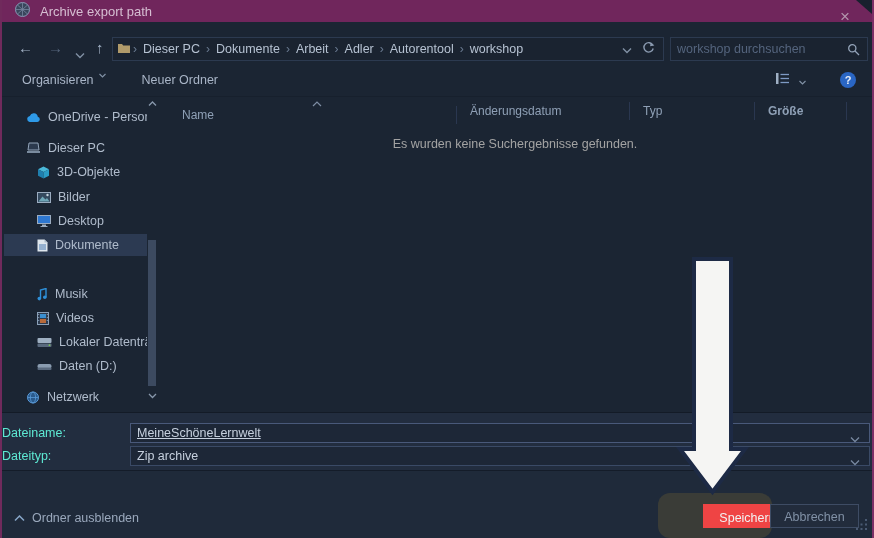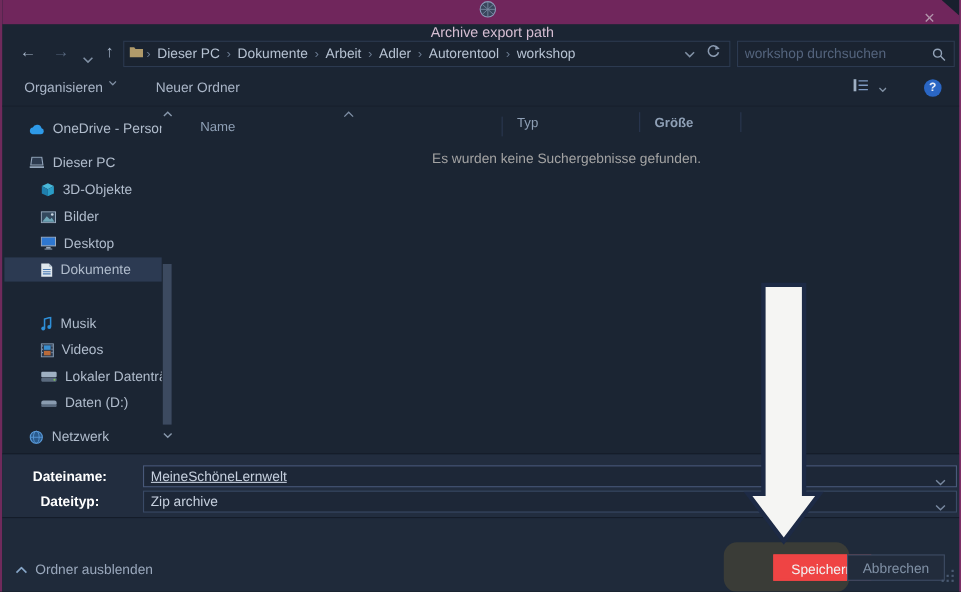--- a/index.html
+++ b/index.html
@@ -2,21 +2,21 @@
 <html><head>
 <meta charset="utf-8">
 <style>
   * { box-sizing: border-box; }
   body { margin:0; background:#10161f; font-family:"Liberation Sans",sans-serif; }
   .window { position:relative; width:874px; height:538px; background:#1b2533; overflow:hidden;
             border-left:2px solid #702a5c; border-right:2px solid #7c2f66; }
 
   
   .titlebar { position:absolute; left:0; top:0; right:0; height:22px; background:#70265c;
-              display:flex; align-items:center; padding-left:12px;flex-direction:column; }
+              display:flex; align-items:center; padding-left:12px; }
   .title-text { color:#d6bed2; font-size:13px; margin-left:9px; }
   .close-btn { position:absolute; right:14px; top:5px; width:26px; height:24px; color:#b295ac;
                font-size:17px; display:flex; align-items:center; justify-content:center; }
   .corner-notch { position:absolute; right:0; top:0; width:16px; height:14px; background:#18202e;
                   clip-path:polygon(100% 0,100% 100%,0 0); }
 
   
   .navbar { position:absolute; left:0; top:33px; right:0; height:31px; display:flex; align-items:center; }
   .nav-glyph { color:#a3b2c6; font-size:15px; line-height:1; }
   .nav-glyph.dim { color:#55657c; }
@@ -65,21 +65,21 @@
   .col.c-name { width:297px; padding-left:22px;margin-top:9px; }
   .col.c-date { width:173px; }
   .col.c-type { width:125px; }
   .col.c-size { width:92px;font-weight:bold; }
   .sort-chev { position:absolute; left:152px; top:-1px; }
   .empty-msg { position:absolute; left:0; right:0; top:40px; text-align:center; color:#a3a3a3; font-size:12.5px; }
 
   
   .fields { position:absolute; left:0; top:412px; right:0; height:58px; background:#222d3f;
             border-top:1px solid #131b27; }
-  .f-label { position:absolute; left:0; width:123px; text-align:center; color:#ffffff; font-size:12.5px;font-weight:bold; }
+  .f-label { position:absolute; left:0; width:123px; text-align:left; color:#5eead4; font-size:12.5px; }
   .f-input { position:absolute; left:128px; width:740px; height:20px; background:#1d2737;
              color:#c6d0de; font-size:12.5px; padding:0 20px 0 6px; font-family:"Liberation Sans",sans-serif; }
   .f-chev { position:absolute; left:848px; }
   input.f-input { border:1px solid #49597a; outline:none; }
   .f-select { border:1px solid #3a4a66; display:flex; align-items:center; }
 
   
   .bottombar { position:absolute; left:0; top:470px; right:0; height:68px; background:#1f2a3a;
                border-top:1px solid #141c29; }
   .hide-folders { position:absolute; left:12px; top:40px; display:flex; align-items:center; gap:7px;
@@ -334,20 +334,21 @@
     </div>
 
     <div class="filearea">
       <div class="col-header">
         <span class="sort-chev">
           <svg width="10" height="6" viewBox="0 0 10 6">
               <polyline points="1,5 5,1 9,5" fill="none" stroke="#7e8ea4" stroke-width="1.2"></polyline>
             </svg>
         </span>
         <span class="col c-name">Name</span>
+        <span class="col c-date">Änderungsdatum</span>
         <span class="col c-type">Typ</span>
         <span class="col c-size">Größe</span>
       </div>
       <div class="empty-msg">Es wurden keine Suchergebnisse gefunden.</div>
     </div>
   </div>
 
   <div class="fields">
     <label class="f-label" style="top:13px">Dateiname:</label>
     <input class="f-input" style="top: 10px; text-decoration: underline;" value="MeineSchöneLernwelt">

